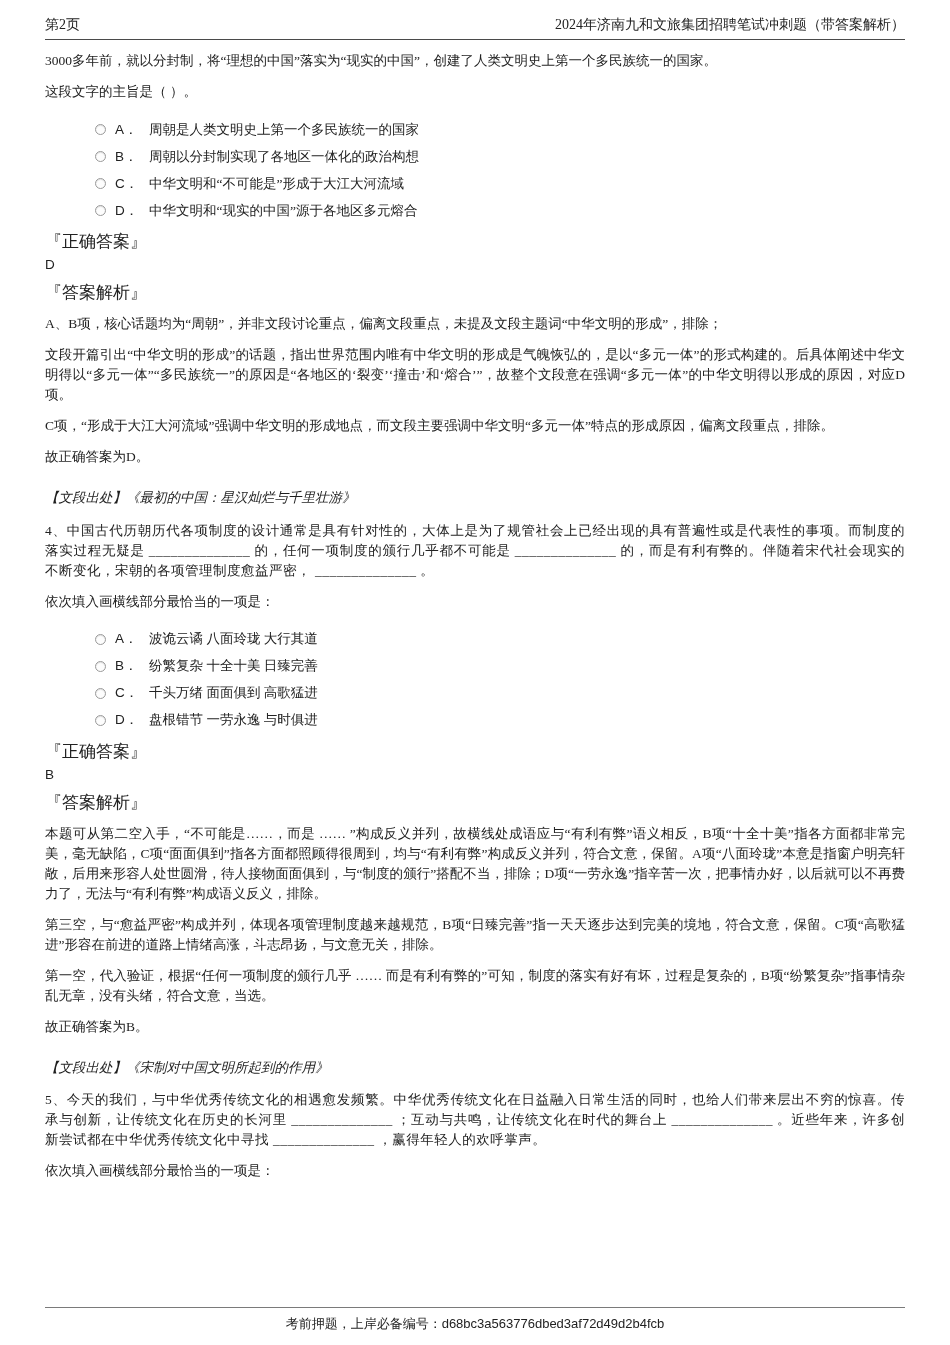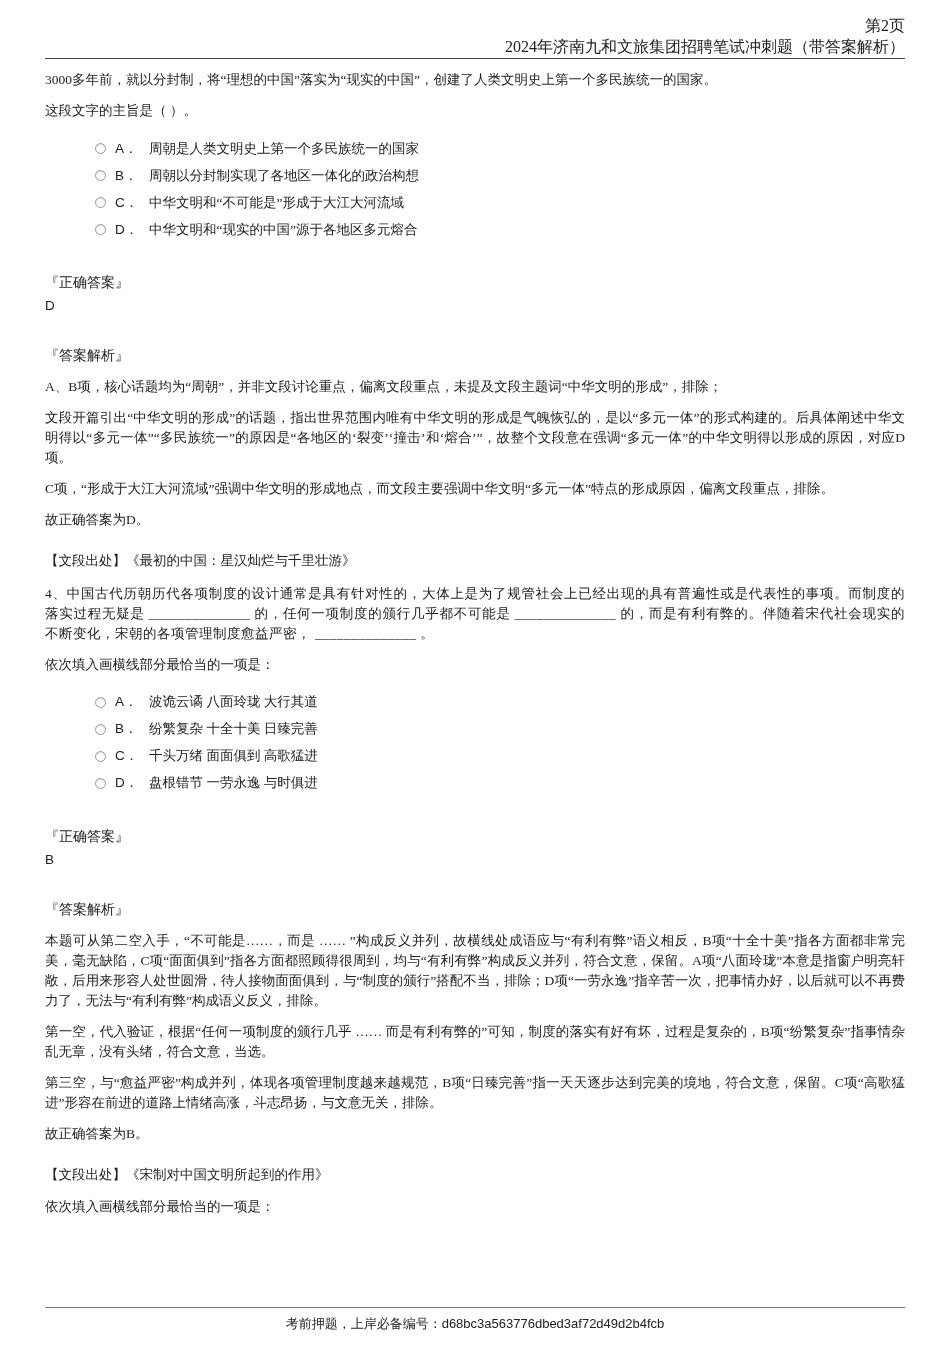--- a/index.html
+++ b/index.html
@@ -16,24 +16,24 @@
     padding: 0 45px;
     background: #fff;
     overflow: hidden;
   }
   
   .hdr {
     display: flex;
     justify-content: space-between;
     align-items: flex-end;
     padding-top: 16px;
+    padding-bottom: 5px;
     border-bottom: 1px solid #4a4a4a;
-    font-size: 16px;
+    font-size: 14px;
     color: #222;
-    flex-direction: column;
   }
   
   .para {
     font-size: 13.5px;
     line-height: 20px;
     text-align: justify;
     margin: 0 0 0 0;
     color: #222;
   }
   .mt-lg { margin-top: 11px; }
@@ -57,27 +57,27 @@
     margin-right: 9px;
     flex: 0 0 auto;
   }
   .opt-letter {
     width: 34px;
     flex: 0 0 auto;
     font-family: "Liberation Sans", "DejaVu Sans", sans-serif;
   }
   .opt-text { white-space: nowrap; }
   
-  .ans-label { font-size: 14px; margin-top: 30px; }
+  .ans-label { font-size: 17px; margin-top: 8px; }
   .ans-value {
     font-size: 13.5px;
     font-family: "Liberation Sans", "DejaVu Sans", sans-serif;
     margin-top: 3px;
   }
-  .src { font-size: 13.5px; margin-top: 22px; }
+  .src { font-size: 13.5px; margin-top: 22px; font-style: italic; }
   
   .ftr {
     position: absolute;
     left: 45px;
     right: 45px;
     bottom: 12px;
     border-top: 1px solid #7a7a7a;
     padding-top: 7px;
     display: flex;
     justify-content: center;
@@ -159,27 +159,28 @@
         <span class="opt-letter">D．</span>
         <span class="opt-text">盘根错节 一劳永逸 与时俱进</span>
       </div>
     </div>
 
     <p class="para ans-label">『正确答案』</p>
     <p class="para ans-value">B</p>
     <p class="para ans-label">『答案解析』</p>
 
     <p class="para mt-lg">本题可从第二空入手，“不可能是……，而是 …… ”构成反义并列，故横线处成语应与“有利有弊”语义相反，B项“十全十美”指各方面都非常完美，毫无缺陷，C项“面面俱到”指各方面都照顾得很周到，均与“有利有弊”构成反义并列，符合文意，保留。A项“八面玲珑”本意是指窗户明亮轩敞，后用来形容人处世圆滑，待人接物面面俱到，与“制度的颁行”搭配不当，排除；D项“一劳永逸”指辛苦一次，把事情办好，以后就可以不再费力了，无法与“有利有弊”构成语义反义，排除。</p>
+    <p class="para mt-lg">第三空，与“愈益严密”构成并列，体现各项管理制度越来越规范，B项“日臻完善”指一天天逐步达到完美的境地，符合文意，保留。C项“高歌猛进”形容在前进的道路上情绪高涨，斗志昂扬，与文意无关，排除。</p>
     <p class="para mt-lg">第一空，代入验证，根据“任何一项制度的颁行几乎 …… 而是有利有弊的”可知，制度的落实有好有坏，过程是复杂的，B项“纷繁复杂”指事情杂乱无章，没有头绪，符合文意，当选。</p>
-    <p class="para mt-lg">第三空，与“愈益严密”构成并列，体现各项管理制度越来越规范，B项“日臻完善”指一天天逐步达到完美的境地，符合文意，保留。C项“高歌猛进”形容在前进的道路上情绪高涨，斗志昂扬，与文意无关，排除。</p>
     <p class="para mt-lg">故正确答案为B。</p>
     <p class="src">【文段出处】《宋制对中国文明所起到的作用》</p>
   </section>
 
   <section>
+    <p class="para mt-lg blank-text">5、今天的我们，与中华优秀传统文化的相遇愈发频繁。中华优秀传统文化在日益融入日常生活的同时，也给人们带来层出不穷的惊喜。传承与创新，让传统文化在历史的长河里 ______________ ；互动与共鸣，让传统文化在时代的舞台上 ______________ 。近些年来，许多创新尝试都在中华优秀传统文化中寻找 ______________ ，赢得年轻人的欢呼掌声。</p>
     <p class="para mt-lg">依次填入画横线部分最恰当的一项是：</p>
 
   </section>
 
   <div class="ftr">
     <span>考前押题，上岸必备</span>
     <span class="ftr-right">编号：d68bc3a563776dbed3af72d49d2b4fcb</span>
   </div>
 
 </div>

